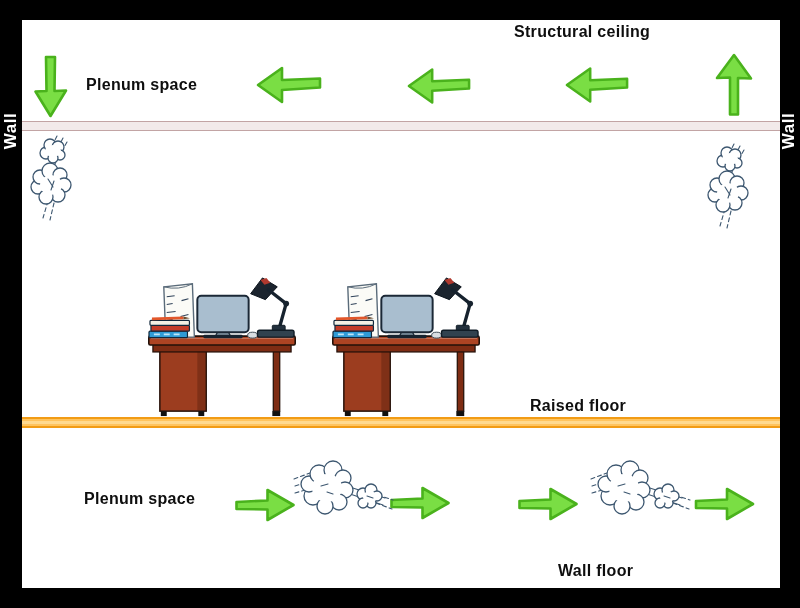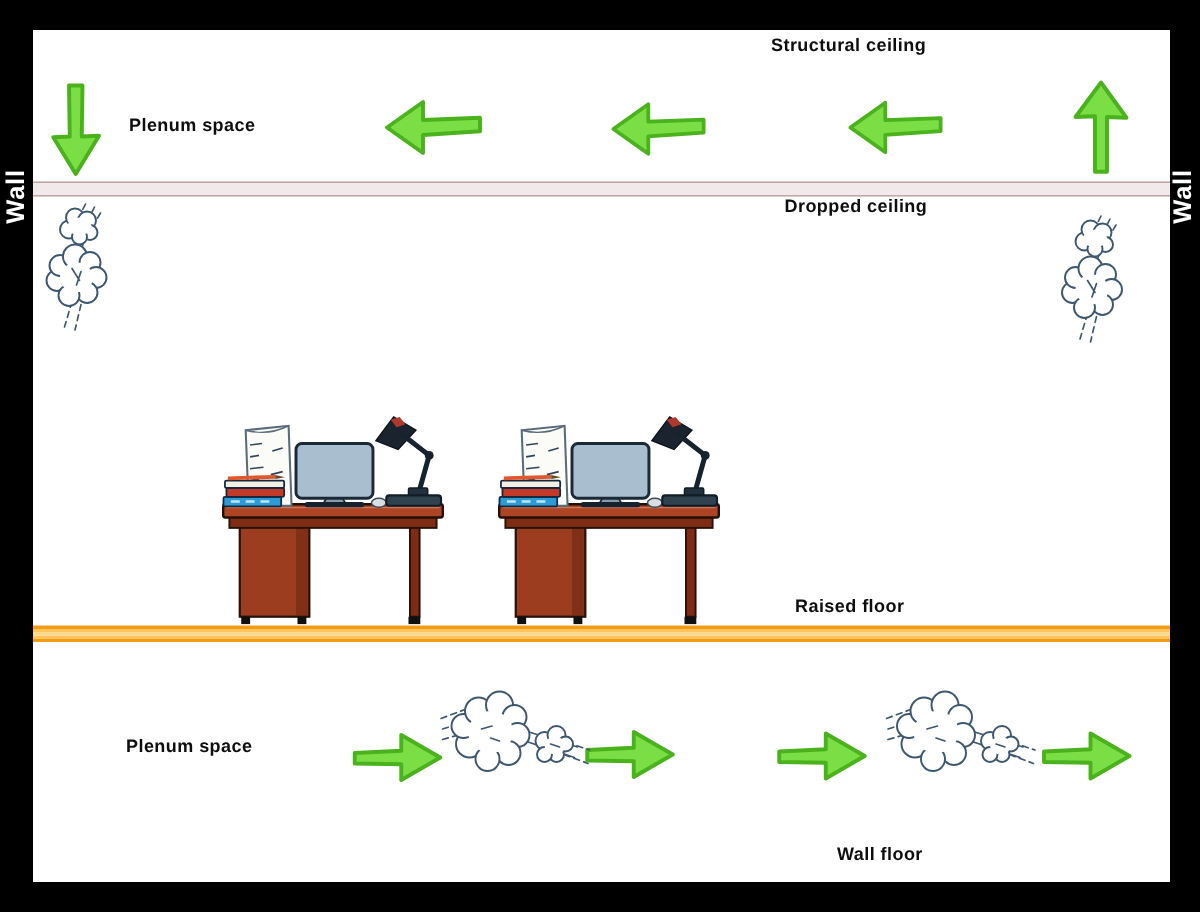--- a/index.html
+++ b/index.html
@@ -2,21 +2,21 @@
 <html style="--frame: #000000; --room-bg: #ffffff; --arrow-fill: #7ade44; --arrow-stroke: #4ab21c; --dropped-ceiling-fill: #f2eaea; --dropped-ceiling-border: #c2a4a4; --raised-floor-fill: #ffc45e; --raised-floor-border: #f29c15; --cloud-stroke: #3d5770;"><head>
 <meta charset="utf-8">
 <style>
   * { margin:0; padding:0; box-sizing:border-box; }
   html,body { width:800px; height:608px; }
   body { font-family:"Liberation Sans", sans-serif; background:#000; }
 
   .frame { position:relative; width:800px; height:608px; background:var(--frame,#000); overflow:hidden; }
   .room  { position:absolute; left:22px; top:20px; width:758px; height:568px; background:var(--room-bg,#fff); }
 
-  .lbl { position:absolute; font-weight:bold; font-size:12px; color:#0e0e0e; letter-spacing:.3px; white-space:nowrap; }
+  .lbl { position:absolute; font-weight:bold; font-size:16px; color:#0e0e0e; letter-spacing:.3px; white-space:nowrap; }
   .wall-lbl { position:absolute; color:#ffffff; font-weight:bold; font-size:17px; letter-spacing:.5px;
               transform:translate(-50%,-50%) rotate(-90deg); white-space:nowrap; }
 
   .bar { position:absolute; left:0; width:758px; }
   .bar-dropped { top:101px; height:10px;
     background:var(--dropped-ceiling-fill,#f2eaea);
     border-top:1px solid var(--dropped-ceiling-border,#c2a4a4);
     border-bottom:1px solid var(--dropped-ceiling-border,#c2a4a4); }
   .bar-raised { top:397px; height:11px;
     background:linear-gradient(180deg,
@@ -91,21 +91,20 @@
 
 <div class="frame">
 
   <div class="wall-lbl" style="left:11px; top:131px;">Wall</div>
   <div class="wall-lbl" style="left:789px; top:131px;">Wall</div>
 
   <div class="room">
 
     <div class="lbl" style="left:492px; top:3px;">Structural ceiling</div>
     <div class="lbl" style="left:64px;  top:56px;">Plenum space</div>
-    <div class="lbl" style="left:501px; top:110px;">Dropped ceiling</div>
     <div class="lbl" style="left:508px; top:377px;">Raised floor</div>
     <div class="lbl" style="left:62px;  top:470px;">Plenum space</div>
     <div class="lbl" style="left:536px; top:542px;">Wall floor</div>
 
     <div class="bar bar-dropped"></div>
     <div class="bar bar-raised"></div>
 
     <svg class="abs arrow" style="left:11px; top:34px;" width="36" height="66" viewBox="0 0 36 66">
       <path d="M13 3 L22 3 L21.5 37 L33 36.5 L17.5 62 L2.5 37.5 L13.5 37 Z"></path>
     </svg>

